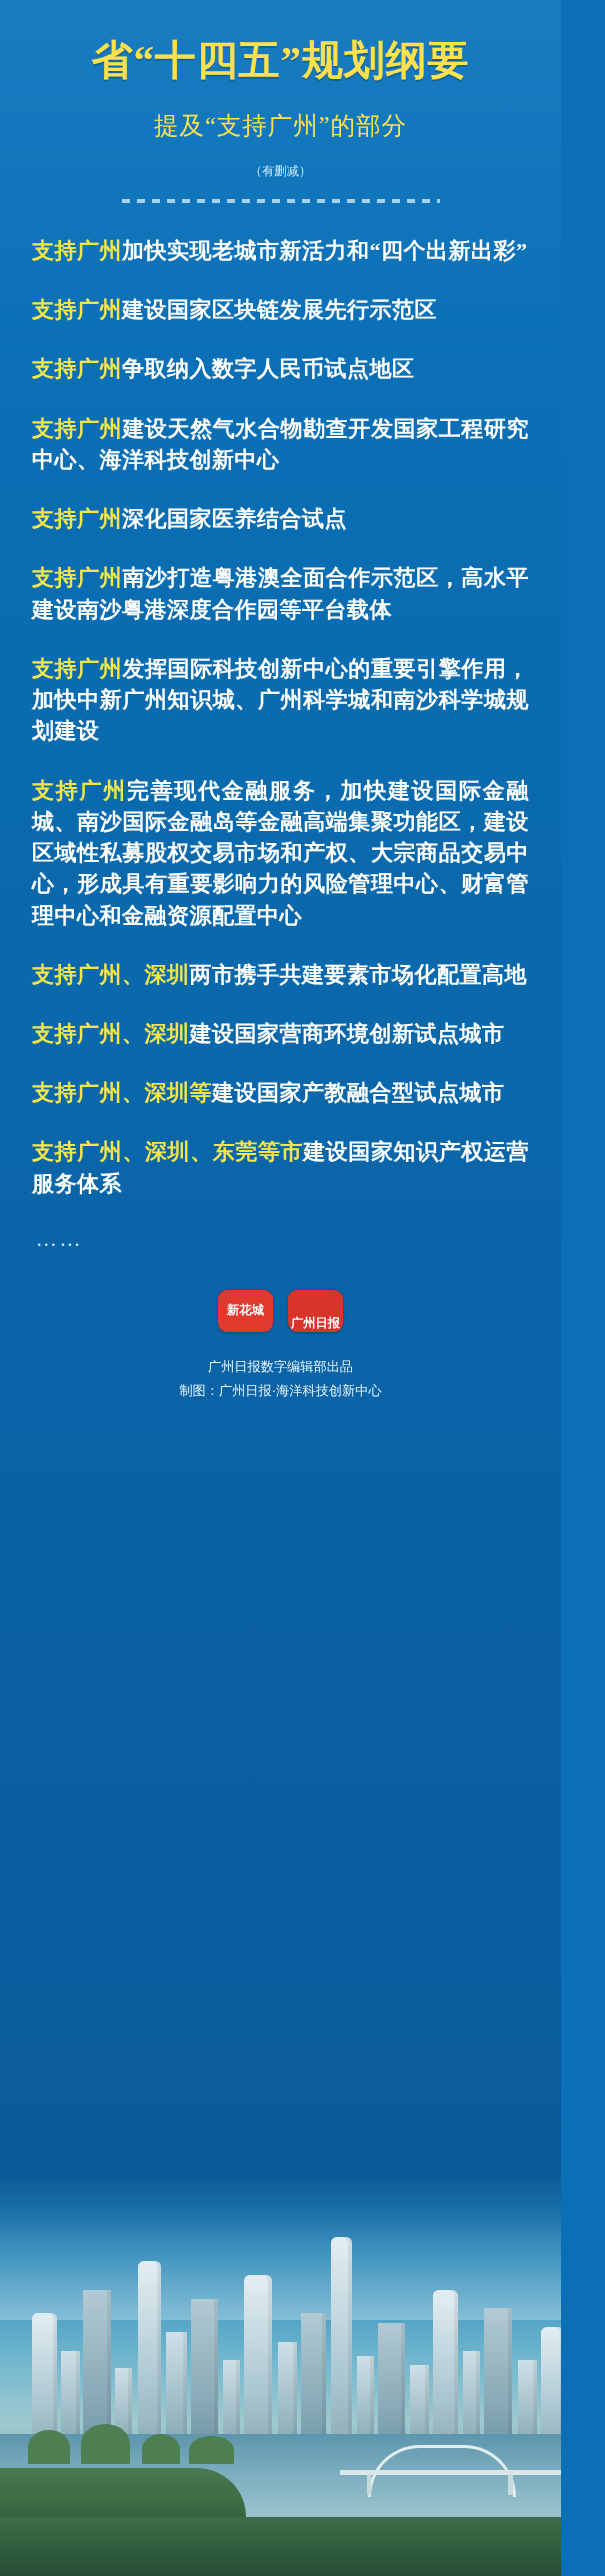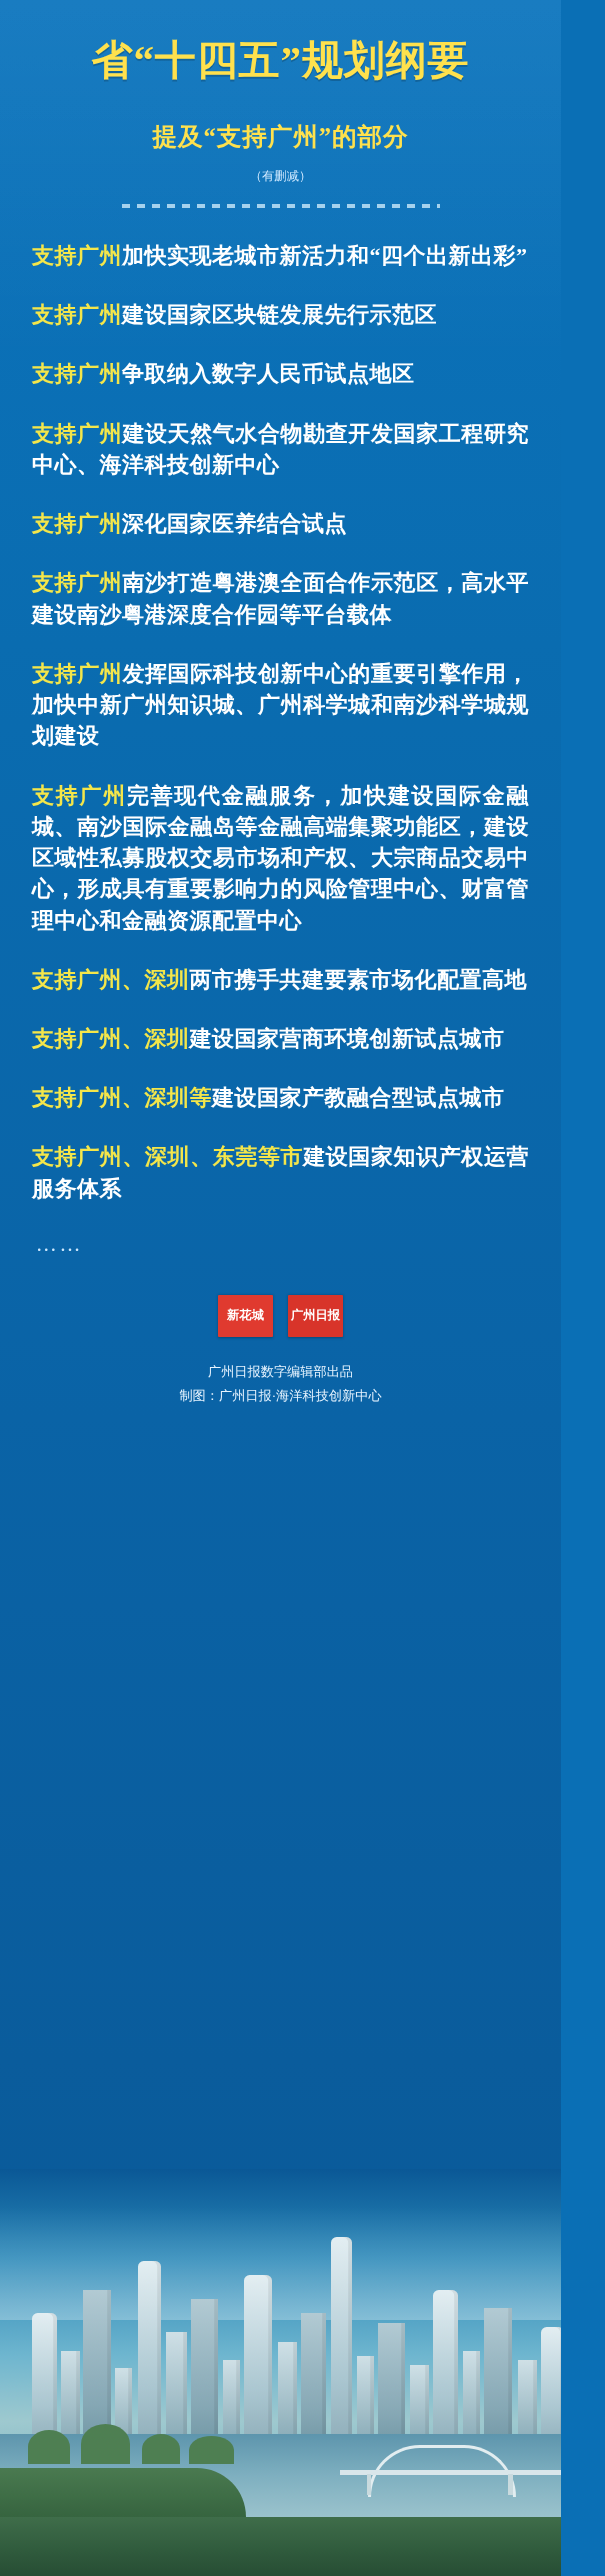--- a/index.html
+++ b/index.html
@@ -39,29 +39,29 @@
   .main-title {
     font-family: "Liberation Serif", serif;
     font-weight: bold;
     font-size: 41px;
     letter-spacing: 0.9px;
     color: #ffe14d;
     text-shadow: 0 1.9px 0 rgba(0,0,0,0.18);
     line-height: 1.2;
   }
   .sub-title {
-    margin-top: 35px;
-    font-family: "Liberation Serif", serif;
-    font-weight: bold;
+    margin-top: 24px;
+    font-family: "Liberation Serif", serif;
+    font-weight: normal;
     font-size: 24.6px;
     color: #ffe14d;
     letter-spacing: 0.9px;
   }
   .note {
-    margin-top: 15px;
+    margin-top: 21px;
     font-family: Liberation Serif, serif;
     font-size: 12.3px;
     color: #cfe9ff;
   }
   .divider {
     margin: 19px auto 0 auto;
     width: 318px;
     height: 3.8px;
     background: repeating-linear-gradient(
         to right,
@@ -99,37 +99,38 @@
   
   .logos {
     margin-top: 38px;
     display: flex;
     justify-content: center;
     gap: 15px;
   }
   .logo {
     width: 55px;
     height: 42px;
-    border-radius: 1px;
+    border-radius: 9px;
     background: #e03a2f;
     color: #ffffff;
     font-family: "Liberation Serif", serif;
     font-weight: bold;
     font-size: 12.3px;
     line-height: 13.2px;
     display: flex;
     align-items: center;
     justify-content: center;
     text-align: center;
     padding: 1.9px;
     box-sizing: border-box;
     box-shadow: 0 0.9px 2.8px rgba(0,0,0,0.3);
   }
   .logo.alt {
     background: #d8342a;
+    align-items: flex-end;
   }
   .logo span {
     display: block;
     width: 100%;
   }
 
   .credits {
     margin-top: 23px;
     text-align: center;
     font-family: "Liberation Serif", serif;

